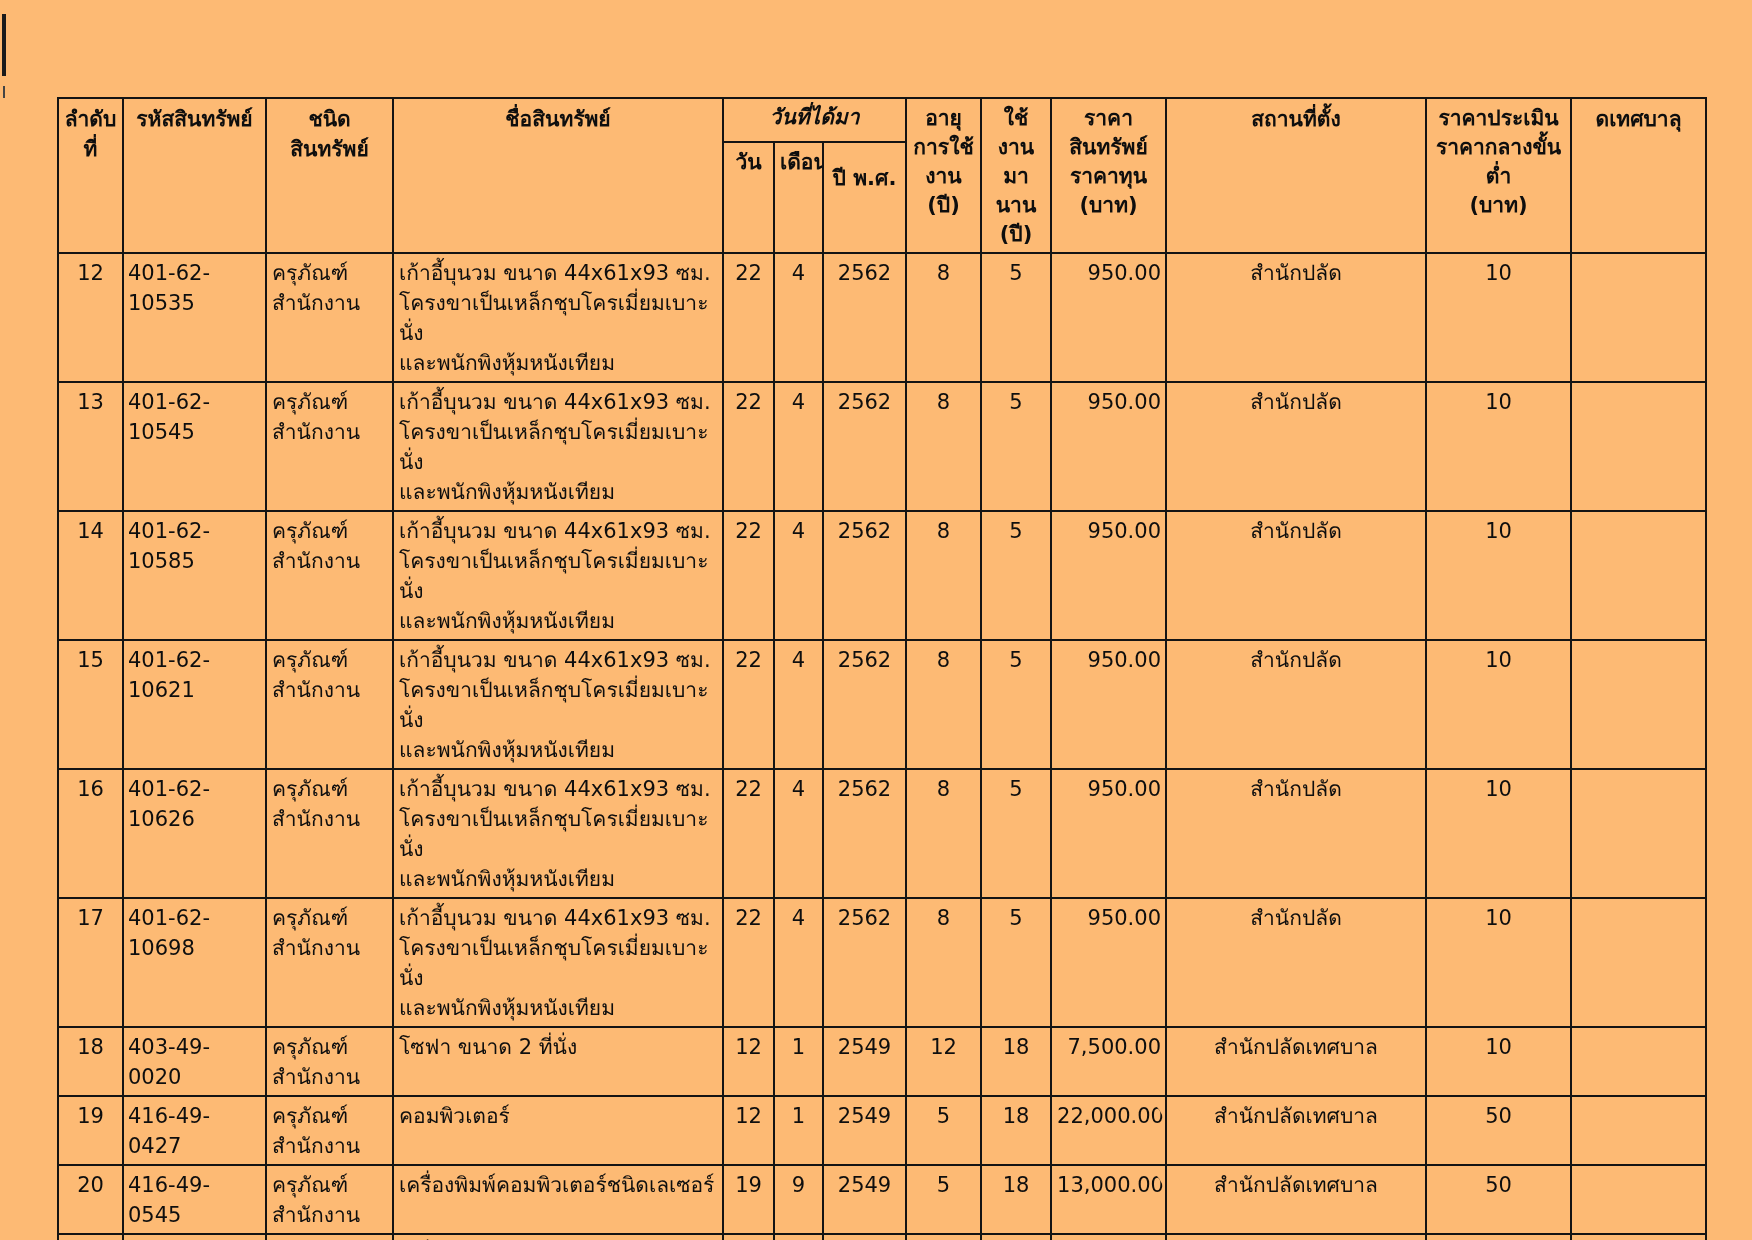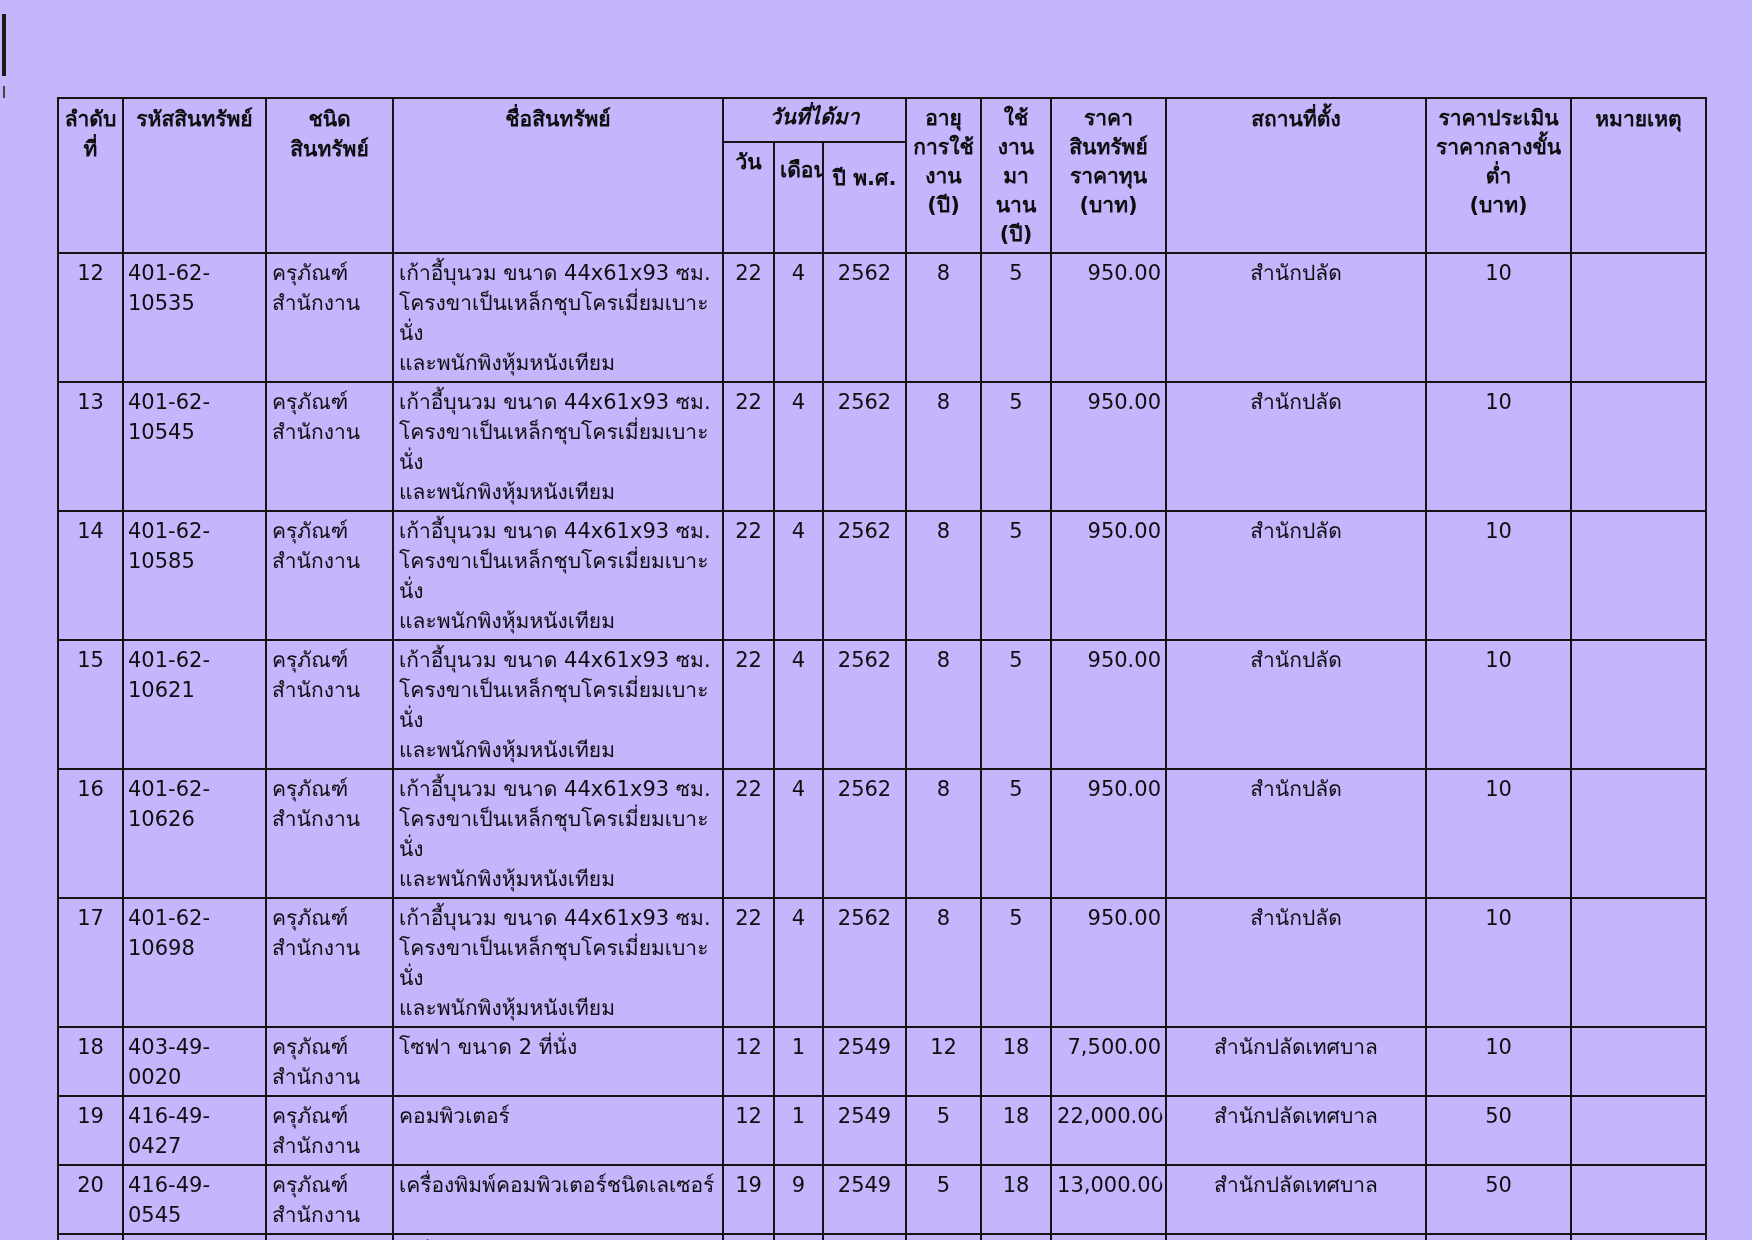--- a/index.html
+++ b/index.html
@@ -5,21 +5,21 @@
   html, body {
     margin: 0;
     padding: 0;
     background: #ffffff;
     font-family: "DejaVu Sans", sans-serif;
   }
   .page {
     position: relative;
     width: 1752px;
     height: 1240px;
-    background: #c4b5fd;
+    background: #fdba74;
     overflow: hidden;
   }
   .scan-mark {
     position: absolute;
     left: 2px;
     top: 14px;
     width: 4px;
     height: 62px;
     background: #1a1a1a;
   }
@@ -116,25 +116,25 @@
           <span class="hdr-line">ราคาสินทรัพย์</span>
           <span class="hdr-line">ราคาทุน</span>
           <span class="hdr-line">(บาท)</span>
         </th>
         <th rowspan="2">สถานที่ตั้ง</th>
         <th rowspan="2">
           <span class="hdr-line">ราคาประเมิน</span>
           <span class="hdr-line">ราคากลางขั้นต่ำ</span>
           <span class="hdr-line">(บาท)</span>
         </th>
-        <th rowspan="2">หมายเหตุ</th>
+        <th rowspan="2">ดเทศบาลุ</th>
       </tr>
       <tr class="sub-row">
         <th style="padding-top:4px;">วัน</th>
-        <th style="padding-top:12px;">เดือน</th>
+        <th style="padding-top:4px;">เดือน</th>
         <th style="padding-top:20px;">ปี พ.ศ.</th>
       </tr>
     </thead>
     <tbody>
         <tr class="tall">
       <td class="c-no">12</td>
       <td class="c-code">401-62-10535</td>
       <td class="c-type">ครุภัณฑ์สำนักงาน</td>
       <td class="c-name">
             <div>เก้าอี้บุนวม ขนาด 44x61x93 ซม.</div>

